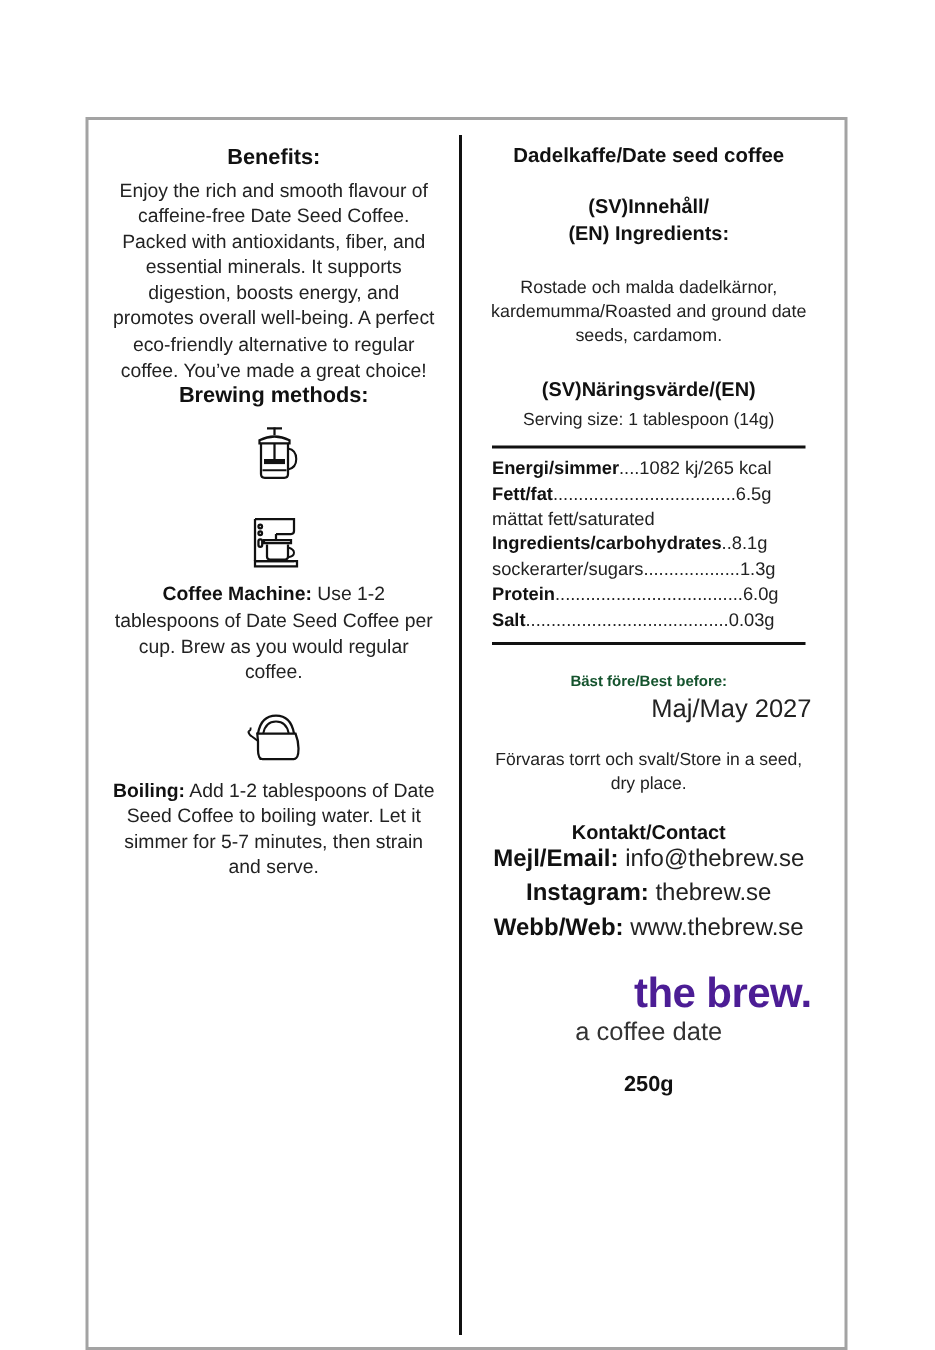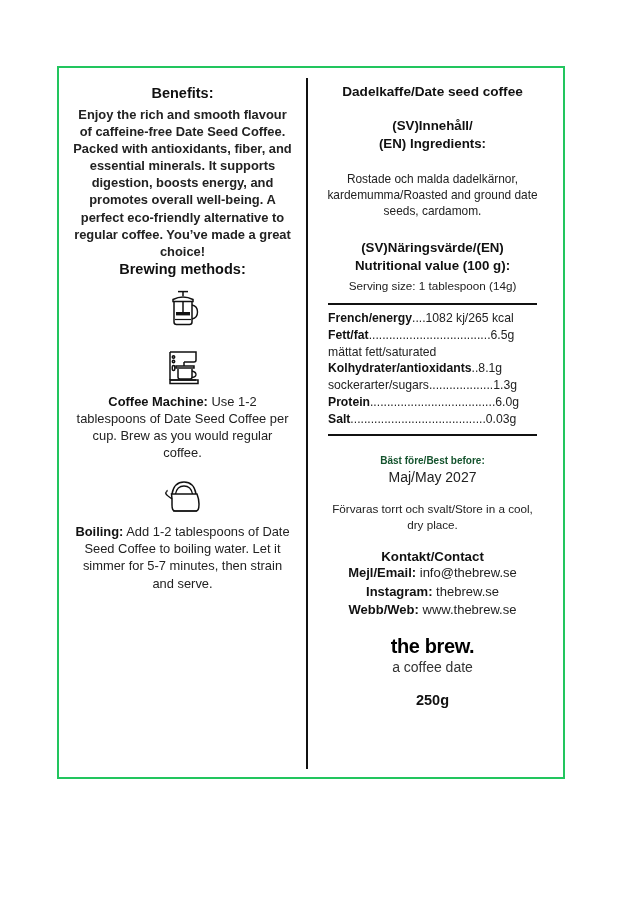--- a/index.html
+++ b/index.html
@@ -11,24 +11,24 @@
     width: 623px;
     height: 900px;
     font-family: "Liberation Sans", sans-serif;
     color: #1a1a1a;
     overflow: hidden;
   }
 
   .label-frame {
     position: absolute;
     left: 57px;
-    top: 66px;
+    top: 78px;
     width: 508px;
-    height: 713px;
-    border: 2px solid #22c55e;
+    height: 822px;
+    border: 2px solid #a3a3a3;
     box-sizing: border-box;
     background: #ffffff;
   }
 
   .columns {
     position: absolute;
     inset: 0;
     display: flex;
     flex-direction: row;
   }
@@ -60,21 +60,20 @@
     margin: 0 0 2px 0;
     line-height: 1.35;
     color: #111;
   }
 
   .body-text {
     font-size: 12.9px;
     line-height: 1.33;
     margin: 0;
     color: #222;
-    font-weight: bold;
   }
 
   .benefits-body {
     margin-top: 1px;
   }
 
   .brewing-title {
     margin-top: 30px;
     font-size: 14.5px;
   }
@@ -161,59 +160,61 @@
   .nutri-row .val { }
 
   .bestbefore-title {
     margin-top: 19px;
     font-size: 10px;
     font-weight: bold;
     color: #14532d;
   }
 
   .bestbefore-date {
-    font-size: 14px;
+    font-size: 17px;
     margin-top: 3px;
     color: #222;
+    text-align: right;
   }
 
   .storage-text {
     font-size: 11.7px;
     line-height: 1.35;
     margin-top: 16px;
     color: #222;
     padding: 0 6px;
   }
 
   .contact-title {
     margin-top: 17px;
     font-size: 13.3px;
     font-weight: bold;
     color: #111;
   }
 
   .contact-line {
-    font-size: 13px;
+    font-size: 16px;
     line-height: 1.42;
     color: #222;
   }
 
   .contact-line b { color: #111; }
 
   .brand-logo {
     margin-top: 16px;
-    font-size: 20px;
+    font-size: 28px;
     font-weight: bold;
     letter-spacing: -0.4px;
-    color: #000000;
+    color: #4c1d95;
     line-height: 1.05;
+    text-align: right;
   }
 
   .brand-tagline {
-    font-size: 14px;
+    font-size: 17px;
     margin-top: 2px;
     color: #333;
   }
 
   .net-weight {
     margin-top: 17px;
     font-size: 14.5px;
     font-weight: bold;
     color: #111;
   }
@@ -292,52 +293,51 @@
       <div class="product-name">Dadelkaffe/Date seed coffee</div>
 
       <div class="ingredients-title">
         <div>(SV)Innehåll/</div>
         <div>(EN) Ingredients:</div>
       </div>
       <div class="ingredients-body">Rostade och malda dadelkärnor, kardemumma/Roasted and ground date seeds, cardamom.</div>
 
       <div class="nutrition-title">
         <div>(SV)Näringsvärde/(EN)</div>
-        <div>Nutritional value (100 g):</div>
       </div>
       <div class="serving-size">Serving size: 1 tablespoon (14g)</div>
 
       <div class="nutrition-table">
         <span class="nutri-row">
-          <span class="nm">French/energy</span><span class="dots">....</span><span class="val">1082 kj/265 kcal</span>
+          <span class="nm">Energi/simmer</span><span class="dots">....</span><span class="val">1082 kj/265 kcal</span>
         </span>
         <span class="nutri-row">
           <span class="nm">Fett/fat</span><span class="dots">....................................</span><span class="val">6.5g</span>
         </span>
         <span class="nutri-row">
           <span class="nm plain">mättat fett/saturated</span><span class="dots"></span><span class="val"></span>
         </span>
         <span class="nutri-row">
-          <span class="nm">Kolhydrater/antioxidants</span><span class="dots">..</span><span class="val">8.1g</span>
+          <span class="nm">Ingredients/carbohydrates</span><span class="dots">..</span><span class="val">8.1g</span>
         </span>
         <span class="nutri-row">
           <span class="nm plain">sockerarter/sugars</span><span class="dots">...................</span><span class="val">1.3g</span>
         </span>
         <span class="nutri-row">
           <span class="nm">Protein</span><span class="dots">.....................................</span><span class="val">6.0g</span>
         </span>
         <span class="nutri-row">
           <span class="nm">Salt</span><span class="dots">........................................</span><span class="val">0.03g</span>
         </span>
       </div>
 
       <div class="bestbefore-title">Bäst före/Best before:</div>
       <div class="bestbefore-date">Maj/May 2027</div>
 
-      <div class="storage-text">Förvaras torrt och svalt/Store in a cool, dry place.</div>
+      <div class="storage-text">Förvaras torrt och svalt/Store in a seed, dry place.</div>
 
       <div class="contact-title">Kontakt/Contact</div>
       <div class="contact-line">
         <b>Mejl/Email:</b><span> info@thebrew.se</span>
       </div>
       <div class="contact-line">
         <b>Instagram:</b><span> thebrew.se</span>
       </div>
       <div class="contact-line">
         <b>Webb/Web:</b><span> www.thebrew.se</span>

